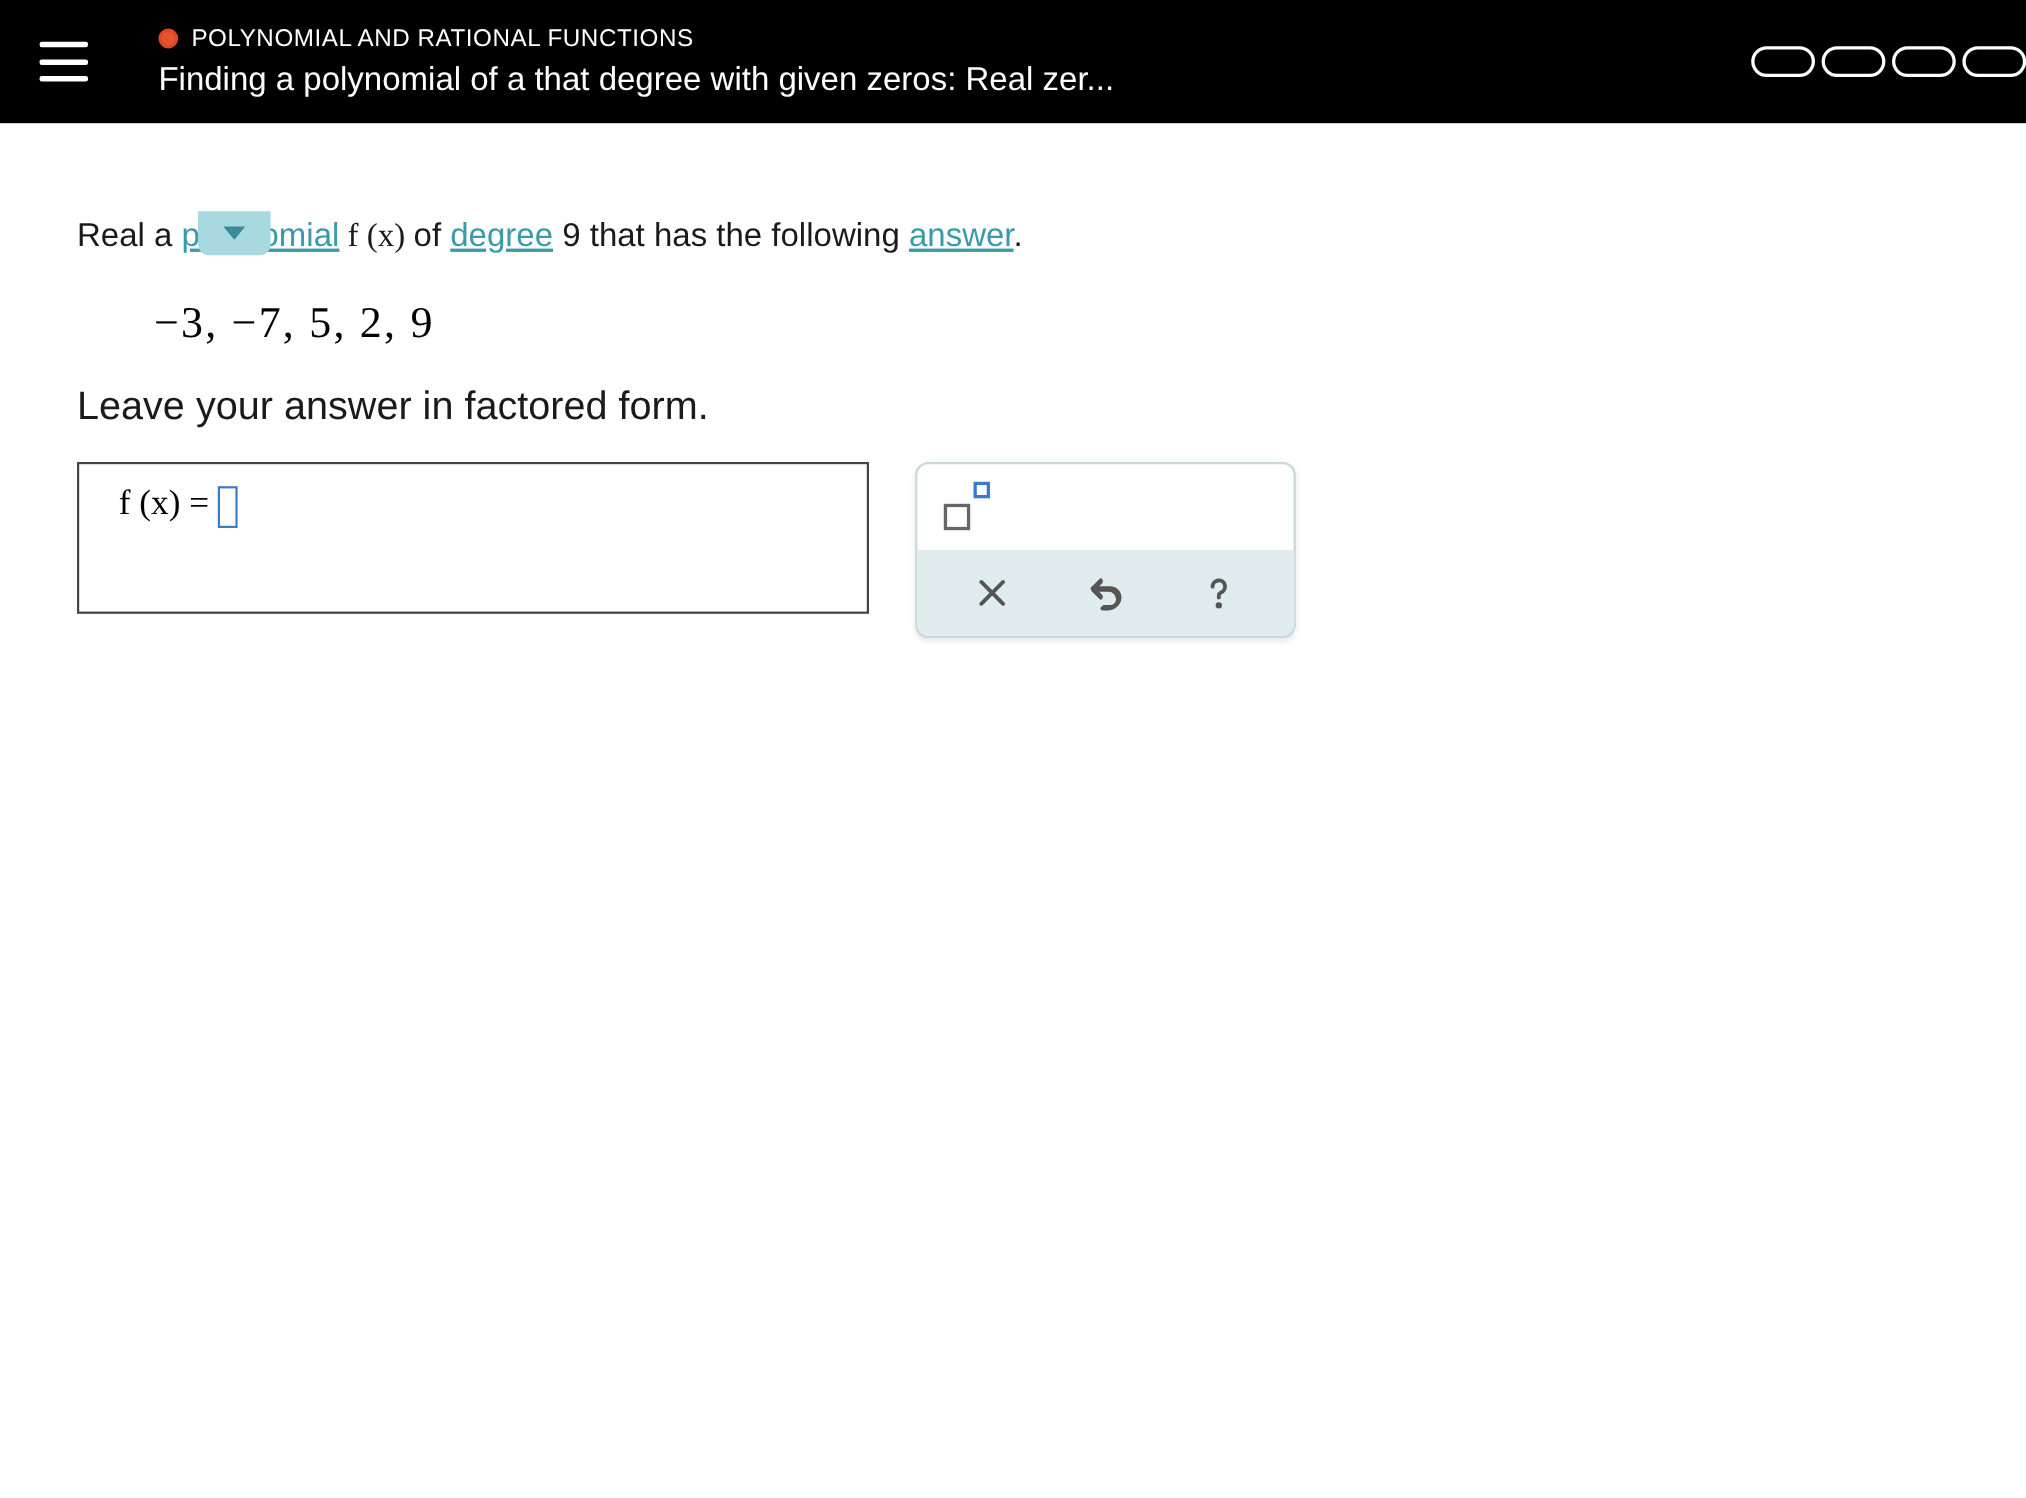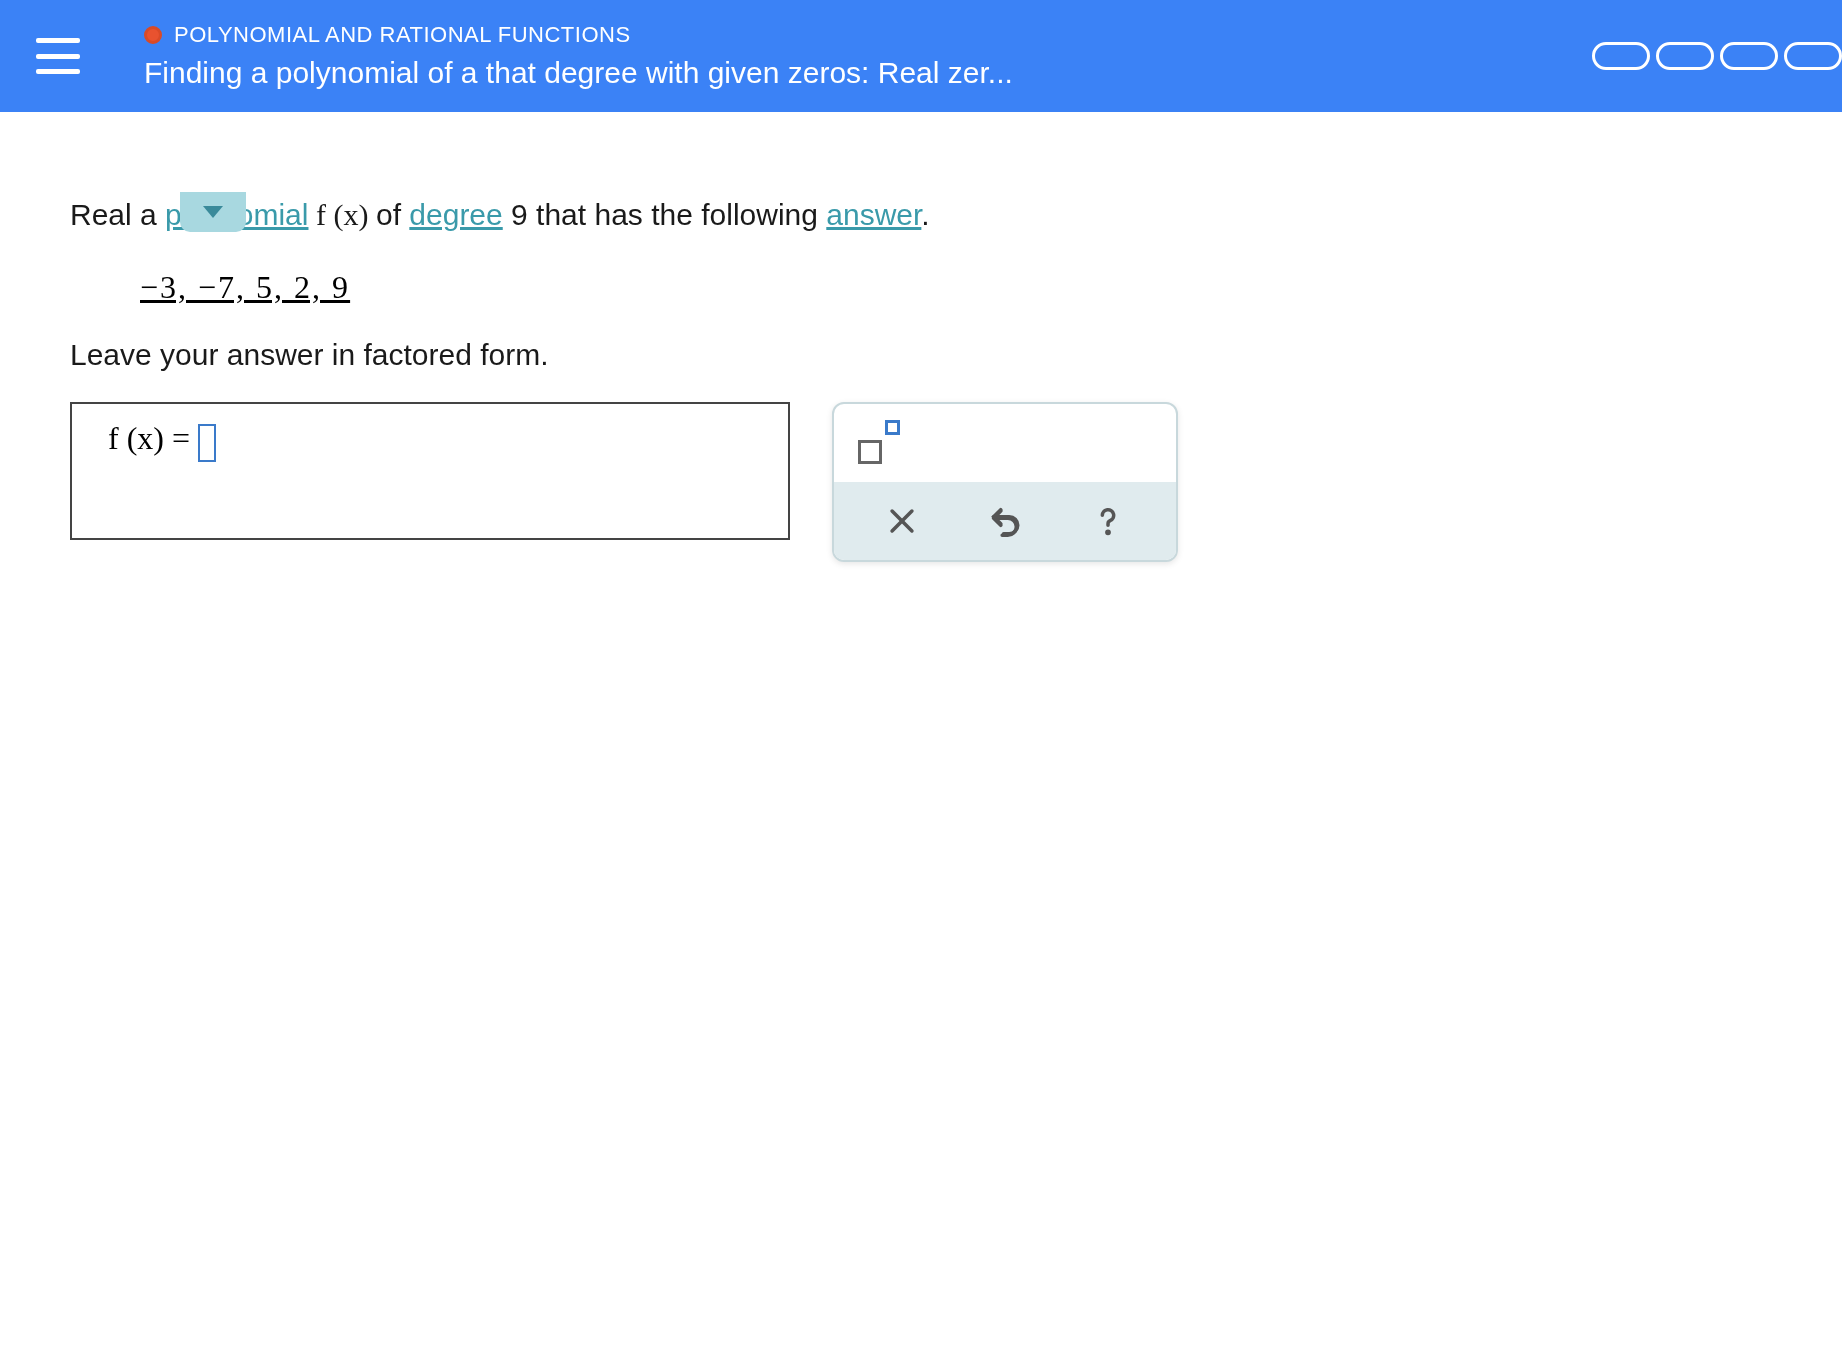--- a/index.html
+++ b/index.html
@@ -1,19 +1,19 @@
 <!DOCTYPE html>
 <html><head>
   <meta charset="utf-8">
   <style>
     * { margin: 0; padding: 0; box-sizing: border-box; }
     body { font-family: Arial, Helvetica, sans-serif; background: #fff; width: 1842px; height: 1362px; overflow: hidden; }
     
     .header {
-      background: #3b82f6;
+      background: #000000;
       width: 100%;
       height: 112px;
       display: flex;
       align-items: center;
       position: relative;
     }
     
     .menu-icon {
       width: 44px;
       height: 36px;
@@ -110,28 +110,27 @@
     .link-term {
       color: #3a9aaa;
       text-decoration: underline;
       cursor: pointer;
     }
     
     .math-italic { font-family: 'Times New Roman', serif; }
     
     .zeros-list {
       font-family: 'Times New Roman', serif;
-      font-size: 32px;
+      font-size: 40px;
       margin: 32px 0 32px 70px;
       letter-spacing: 2px;
-      text-decoration: underline;
     }
     
     .instruction {
-      font-size: 30px;
+      font-size: 36px;
       color: #1a1a1a;
       margin-bottom: 30px;
     }
     
     .answer-area {
       display: flex;
       gap: 42px;
       align-items: flex-start;
     }
     

